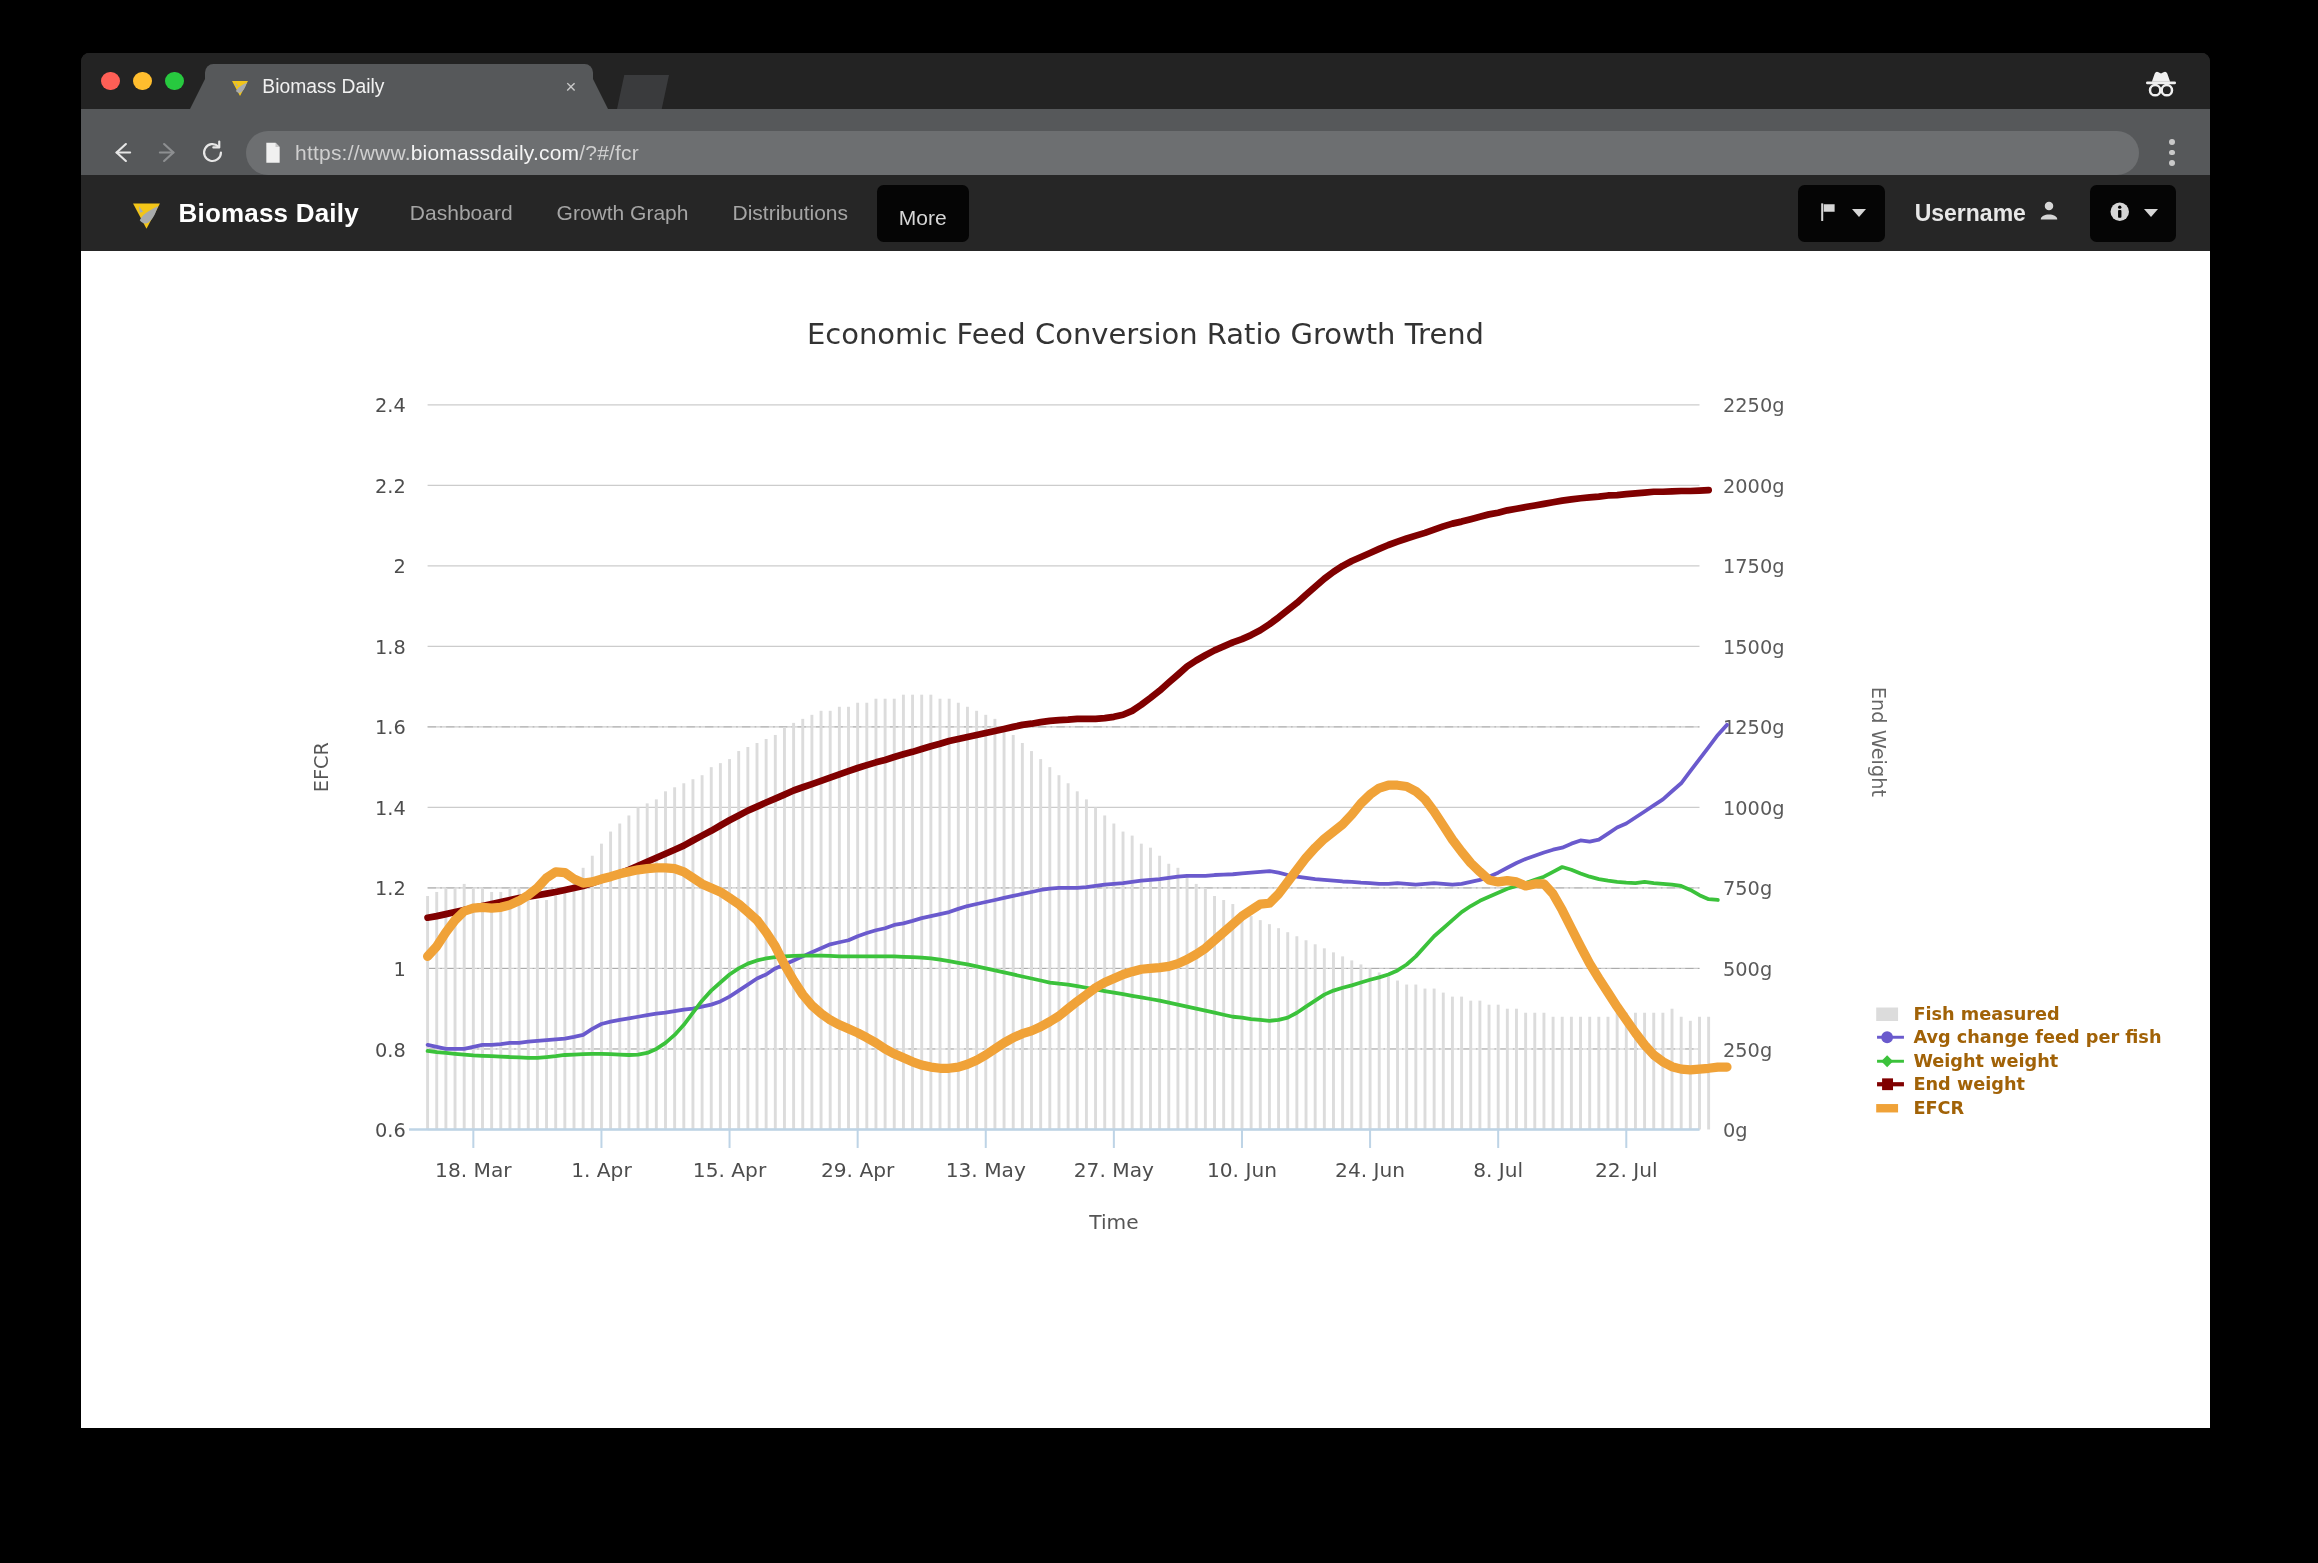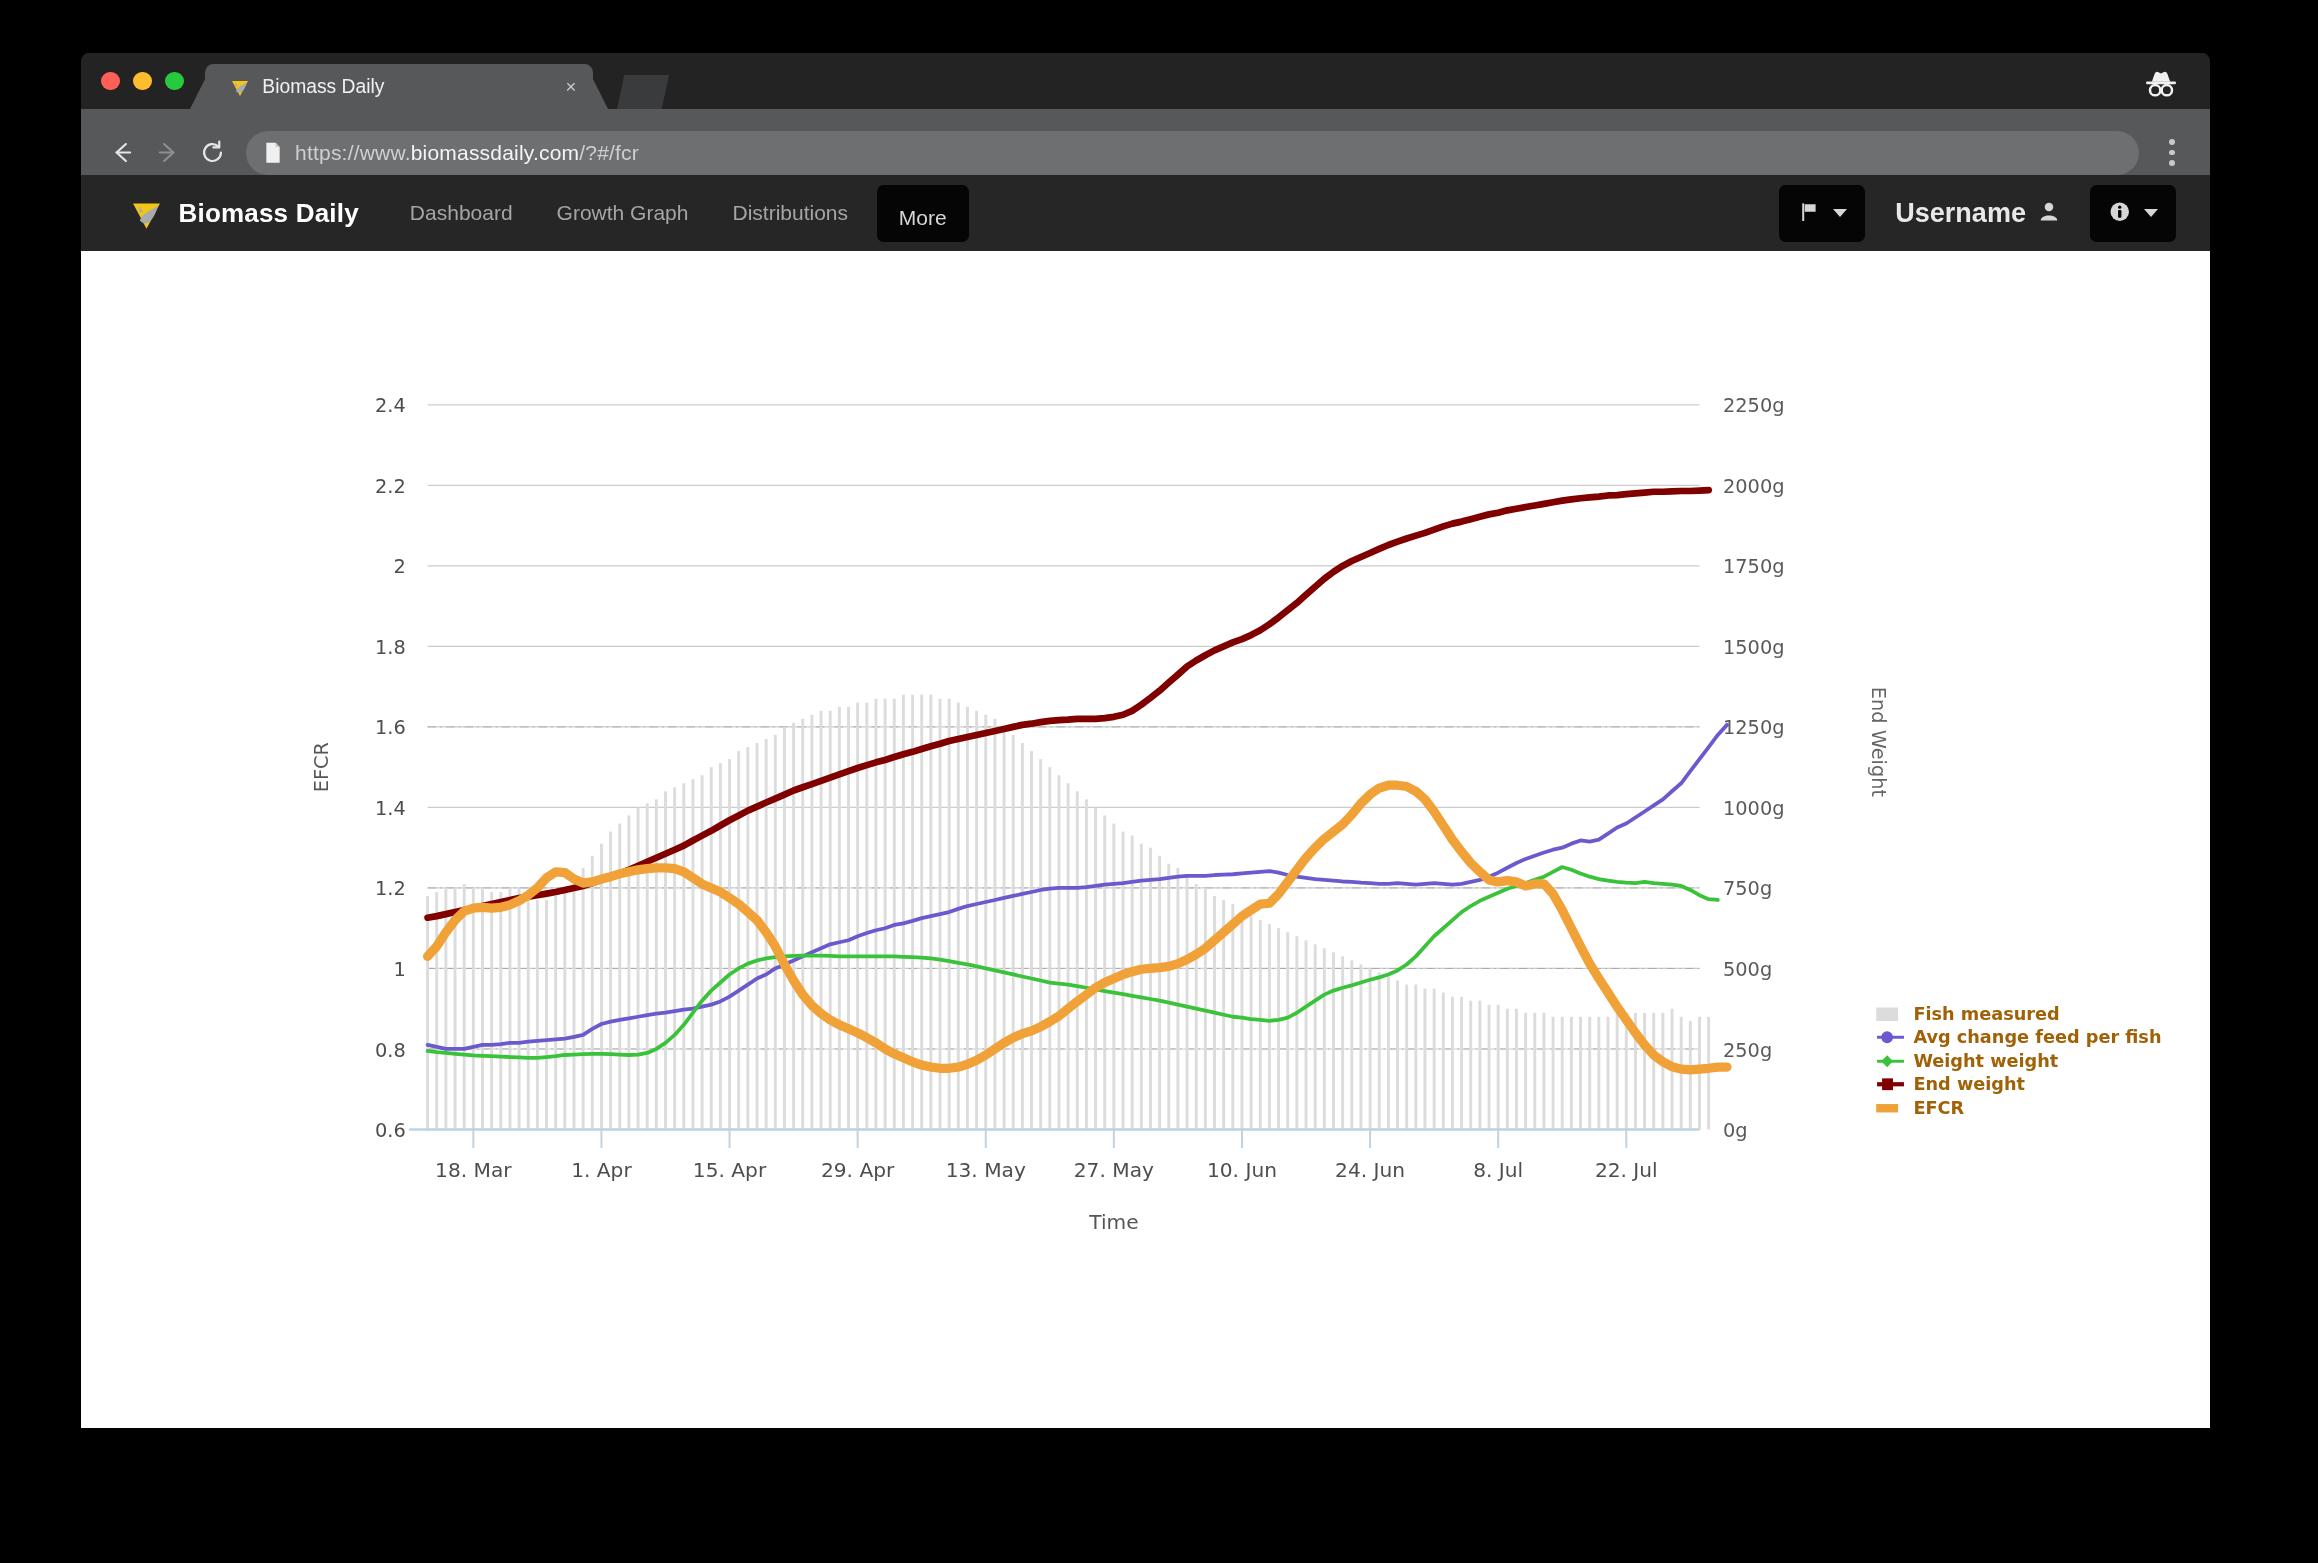--- a/index.html
+++ b/index.html
@@ -157,21 +157,21 @@
   .nav-pill {
     background: #050505;
     border-radius: 6.7px;
     height: 57px;
     display: flex; align-items: center; gap: 11.8px;
     padding: 0 18.5px;
     color: #d6d6d6;
   }
   #username-block {
     display: flex; align-items: center; gap: 11.8px;
-    color: #e8e8e8; font-size: 27px; font-weight: bold;
+    color: #e8e8e8; font-size: 23px; font-weight: bold;
     padding: 0 30px;
   }
 
   
   #app-body {
     background: #fff;
     height: 1178px;
     position: relative;
   }
 
@@ -325,20 +325,21 @@
             <rect x="12" y="12" width="4" height="9" rx="1" fill="#050505"></rect>
           </svg>
         </span>
         <span class="caret"></span>
       </div>
     </div>
   </div>
 
   <div id="app-body">
     <div id="chart-area">
+      <div id="chart-title">Economic Feed Conversion Ratio Growth Trend</div>
       <svg id="chart-svg" width="2129" height="1034" viewBox="0 0 2532 1230">
           <line x1="412" y1="1045" x2="1925" y2="1045" stroke="#cccccc" stroke-width="1.6"></line>
           <text x="386" y="1054" text-anchor="end" font-size="23" fill="#4d4d4d" font-family="DejaVu Sans, sans-serif">0.6</text>
           <text x="1953" y="1054" text-anchor="start" font-size="23" fill="#5a5a5a" font-family="DejaVu Sans, sans-serif">0g</text>
           <line x1="412" y1="949.2222222222223" x2="1925" y2="949.2222222222223" stroke="#cccccc" stroke-width="1.4"></line>
           <text x="386" y="958.2222222222223" text-anchor="end" font-size="23" fill="#4d4d4d" font-family="DejaVu Sans, sans-serif">0.8</text>
           <text x="1953" y="958.2222222222223" text-anchor="start" font-size="23" fill="#5a5a5a" font-family="DejaVu Sans, sans-serif">250g</text>
           <line x1="412" y1="853.4444444444443" x2="1925" y2="853.4444444444443" stroke="#cccccc" stroke-width="1.4"></line>
           <text x="386" y="862.4444444444443" text-anchor="end" font-size="23" fill="#4d4d4d" font-family="DejaVu Sans, sans-serif">1</text>
           <text x="1953" y="862.4444444444443" text-anchor="start" font-size="23" fill="#5a5a5a" font-family="DejaVu Sans, sans-serif">500g</text>

